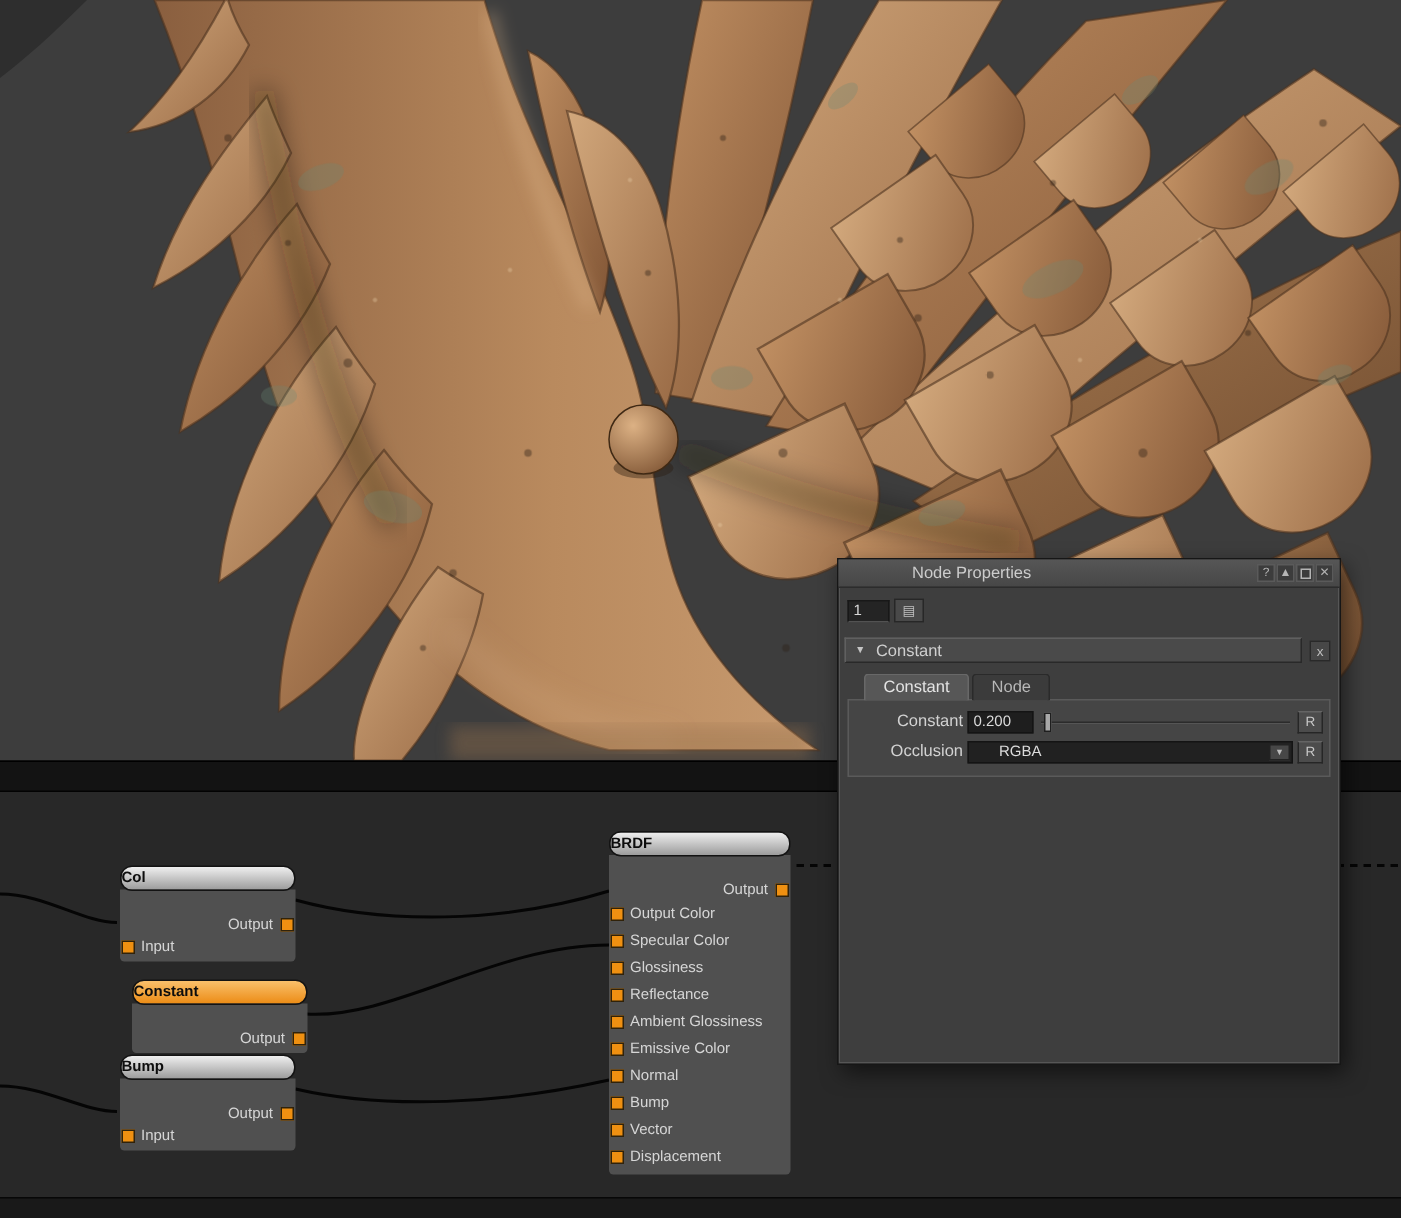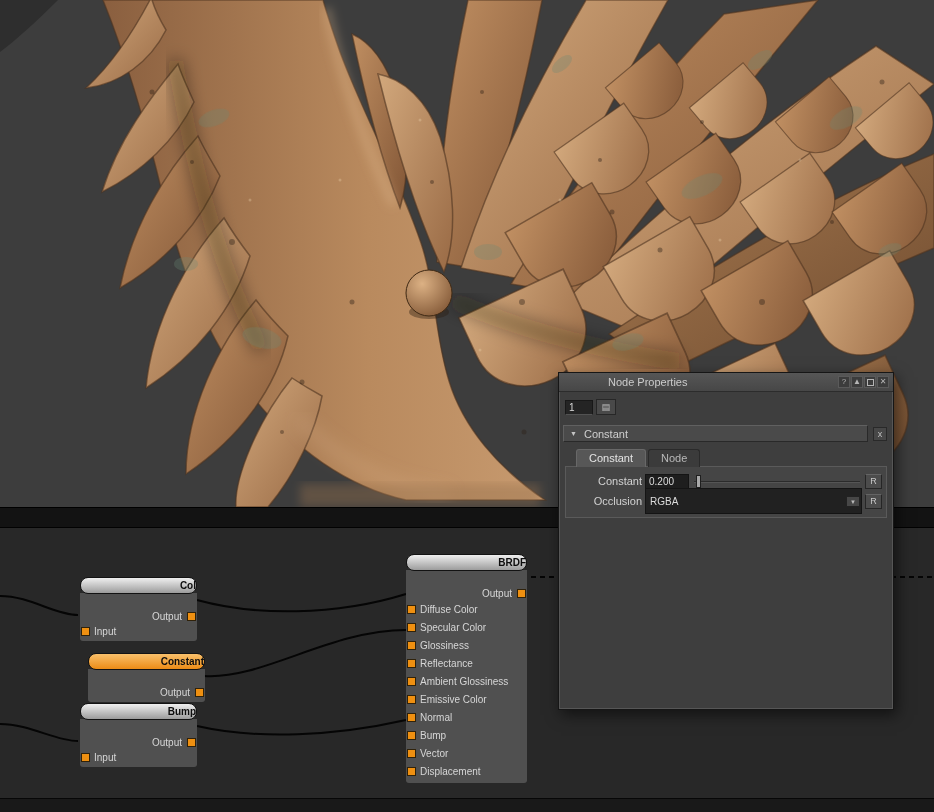--- a/index.html
+++ b/index.html
@@ -9,21 +9,21 @@
   .viewport{position:absolute;left:0;top:0;width:934px;height:507px;background:#3d3d3d;overflow:hidden;}
   .divider{position:absolute;left:0;top:507px;width:934px;height:21px;background:#131313;
     border-top:1px solid #000;border-bottom:1px solid #020202;box-sizing:border-box;}
   .editor{position:absolute;left:0;top:528px;width:934px;height:270px;background:#282828;}
   .bottombar{position:absolute;left:0;top:798px;width:934px;height:14px;background:#191919;
     border-top:1px solid #070707;box-sizing:border-box;}
 
   
   .wires{position:absolute;left:0;top:0;z-index:1;}
   .node{position:absolute;width:117px;font-size:10px;color:#d6d6d6;z-index:2;}
-  .node-header{height:15px;line-height:15px;text-align:right;border-radius:8px;
+  .node-header{height:15px;line-height:15px;text-align:left;border-radius:8px;
     border:1px solid #131313;background:linear-gradient(#efefef,#9c9c9c);
     color:#0d0d0d;font-weight:bold;position:relative;z-index:2;}
   .node-header.orange{background:linear-gradient(#f9c06b,#ec8c16);}
   .node-body{background:rgba(84,84,84,0.93);border-radius:0 0 3px 3px;margin-top:-1px;
     position:relative;padding:16px 0 2px;}
   .nrow{position:relative;height:15px;line-height:15px;}
   .nrow.out{text-align:right;padding-right:15px;}
   .nrow.inp{padding-left:14px;}
   .port{position:absolute;width:9px;height:9px;top:3px;background:#ef9011;
     border:1px solid #30220a;box-sizing:border-box;}
@@ -65,22 +65,22 @@
   .prow label{width:72px;text-align:right;color:#d2d2d2;}
   .val-input{width:44px;height:15px;background:#1e1e1e;border:1px solid #141414;color:#dcdcdc;
     font-size:10px;padding:0 3px;box-sizing:border-box;font-family:"Liberation Sans",sans-serif;}
   .slider{flex:1;height:15px;position:relative;}
   .slider .track{position:absolute;left:2px;right:2px;top:7px;height:1px;background:#2b2b2b;
     border-bottom:1px solid #555;}
   .slider .handle{position:absolute;left:4px;top:1px;width:5px;height:13px;background:#a8a8a8;
     border:1px solid #1f1f1f;box-sizing:border-box;}
   .r-btn{width:17px;height:15px;background:#4c4c4c;border:1px solid #262626;border-top-color:#646464;
     color:#c8c8c8;font-size:9px;line-height:12px;text-align:center;padding:0;}
-  .dropdown{flex:1;height:26px;background:#212121;border:1px solid #141414;display:flex;
-    align-items:center;padding:0 1px 0 4px;color:#dcdcdc;font-size:10px;box-sizing:border-box;}
+  .dropdown{flex:1;height:15px;background:#212121;border:1px solid #141414;display:flex;
+    align-items:center;padding:0 1px 0 20px;color:#dcdcdc;font-size:10px;box-sizing:border-box;}
   .dd-text{flex:1;}
   .dd-btn{width:14px;height:11px;background:#474747;border:1px solid #222;color:#bbb;
     font-size:6px;line-height:11px;text-align:center;box-sizing:border-box;}
 </style>
 </head>
 <body>
 
 <div class="viewport">
   <svg width="934" height="507" viewBox="0 0 934 507">
     <defs>
@@ -265,21 +265,21 @@
     </div>
   </div>
 
   <div class="node brdf" id="node-brdf" style="left:406px;top:26px;">
     <div class="node-header">BRDF</div>
     <div class="node-body">
       <div class="nrow out">
         <span>Output</span>
         <span class="port r"></span>
       </div>
-      <div class="nrow inp"><span class="port l"></span><span>Diffuse Color</span></div>
+      <div class="nrow inp"><span class="port l"></span><span>Output Color</span></div>
       <div class="nrow inp"><span class="port l"></span><span>Specular Color</span></div>
       <div class="nrow inp"><span class="port l"></span><span>Glossiness</span></div>
       <div class="nrow inp"><span class="port l"></span><span>Reflectance</span></div>
       <div class="nrow inp"><span class="port l"></span><span>Ambient Glossiness</span></div>
       <div class="nrow inp"><span class="port l"></span><span>Emissive Color</span></div>
       <div class="nrow inp"><span class="port l"></span><span>Normal</span></div>
       <div class="nrow inp"><span class="port l"></span><span>Bump</span></div>
       <div class="nrow inp"><span class="port l"></span><span>Vector</span></div>
       <div class="nrow inp"><span class="port l"></span><span>Displacement</span></div>
     </div>

